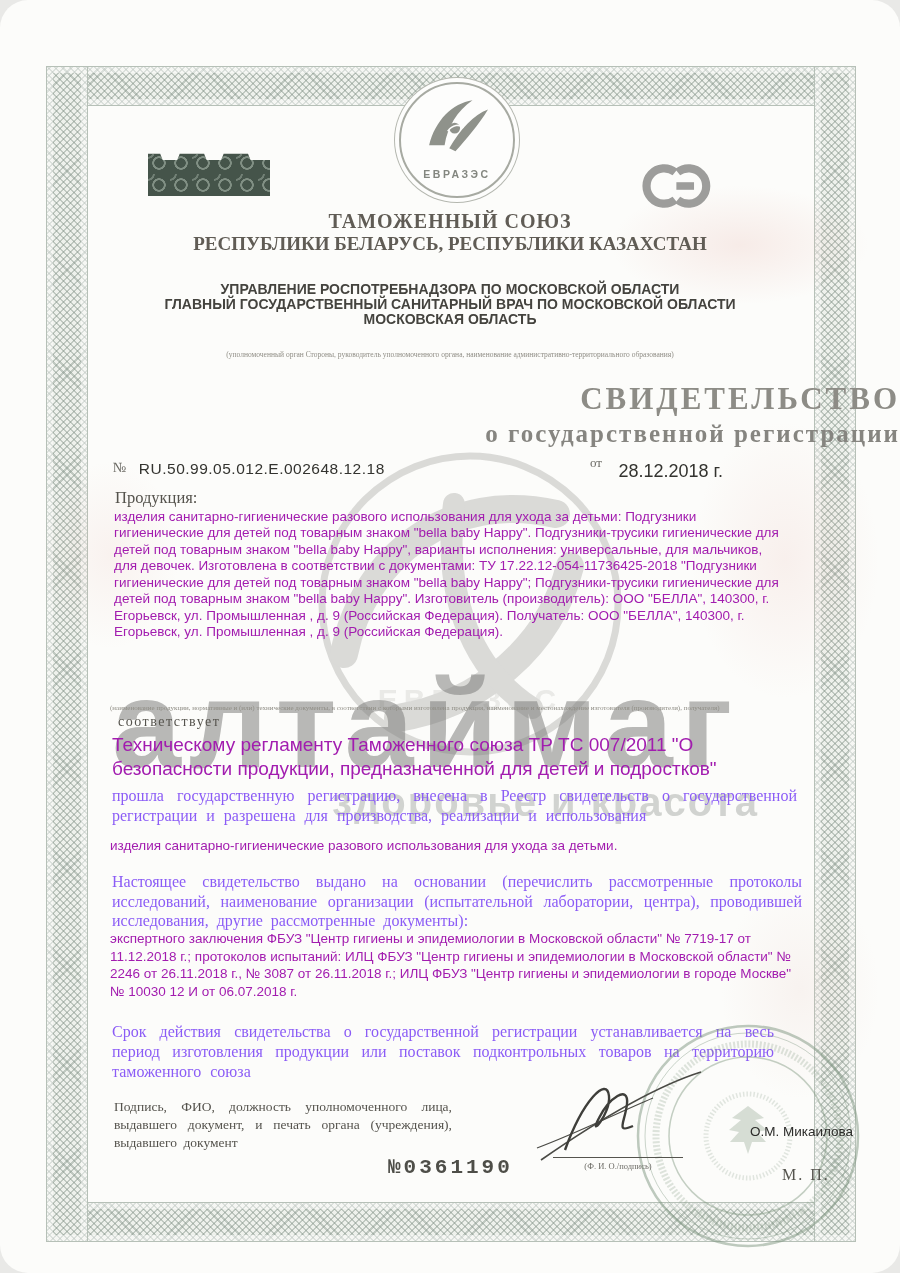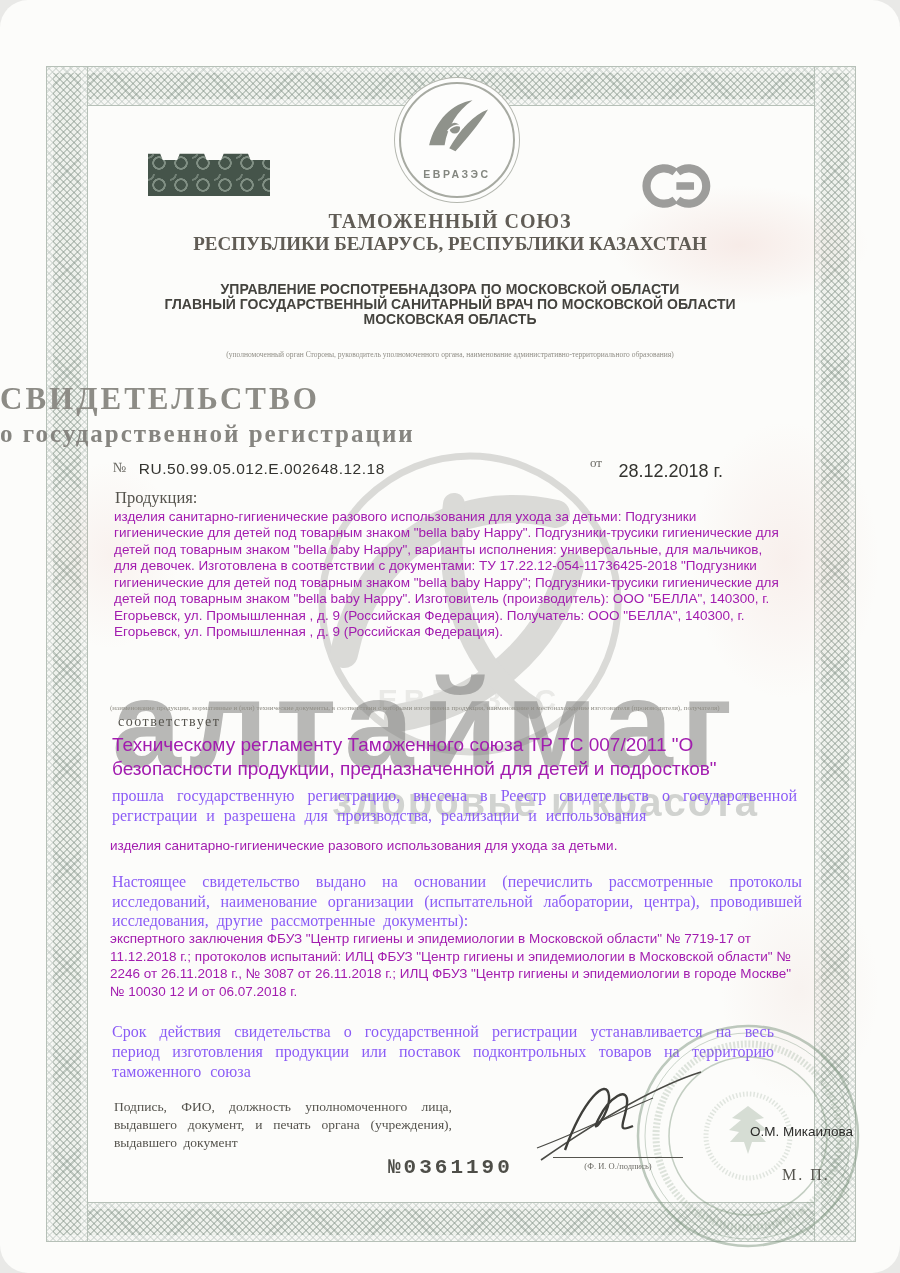--- a/index.html
+++ b/index.html
@@ -47,21 +47,21 @@
   }
   
   .ce-mark{left:636px;top:158px;z-index:3;}
   
   .h-serif{left:0;width:900px;text-align:center;font-family:"Liberation Serif",serif;
     font-weight:bold;color:#605c55;z-index:5;}
   .h-sans{left:0;width:900px;text-align:center;font-family:"Liberation Sans",sans-serif;
     font-weight:bold;color:#44433e;z-index:5;}
   .fnote{font-family:"Liberation Serif",serif;color:#8f8d85;white-space:nowrap;z-index:5;}
   
-  .title{left:0;width:900px;text-align:left;font-family:"Liberation Serif",serif;
+  .title{left:0;width:900px;text-align:right;font-family:"Liberation Serif",serif;
     font-weight:bold;color:#8d8c86;z-index:5;}
   
   .serif-p{font-family:"Liberation Serif",serif;color:#8b5cf6;text-align:justify;z-index:5;}
   .sans-p{font-family:"Liberation Sans",sans-serif;color:#a21caf;z-index:5;}
   
   .wm-globe{left:302px;top:442px;z-index:0;opacity:.30;}
   .wm-main{
     left:112px;top:662px;z-index:1;
     font-family:"Liberation Sans",sans-serif;font-weight:bold;
     font-size:124px;line-height:1;letter-spacing:8px;color:rgba(120,120,118,.52);

